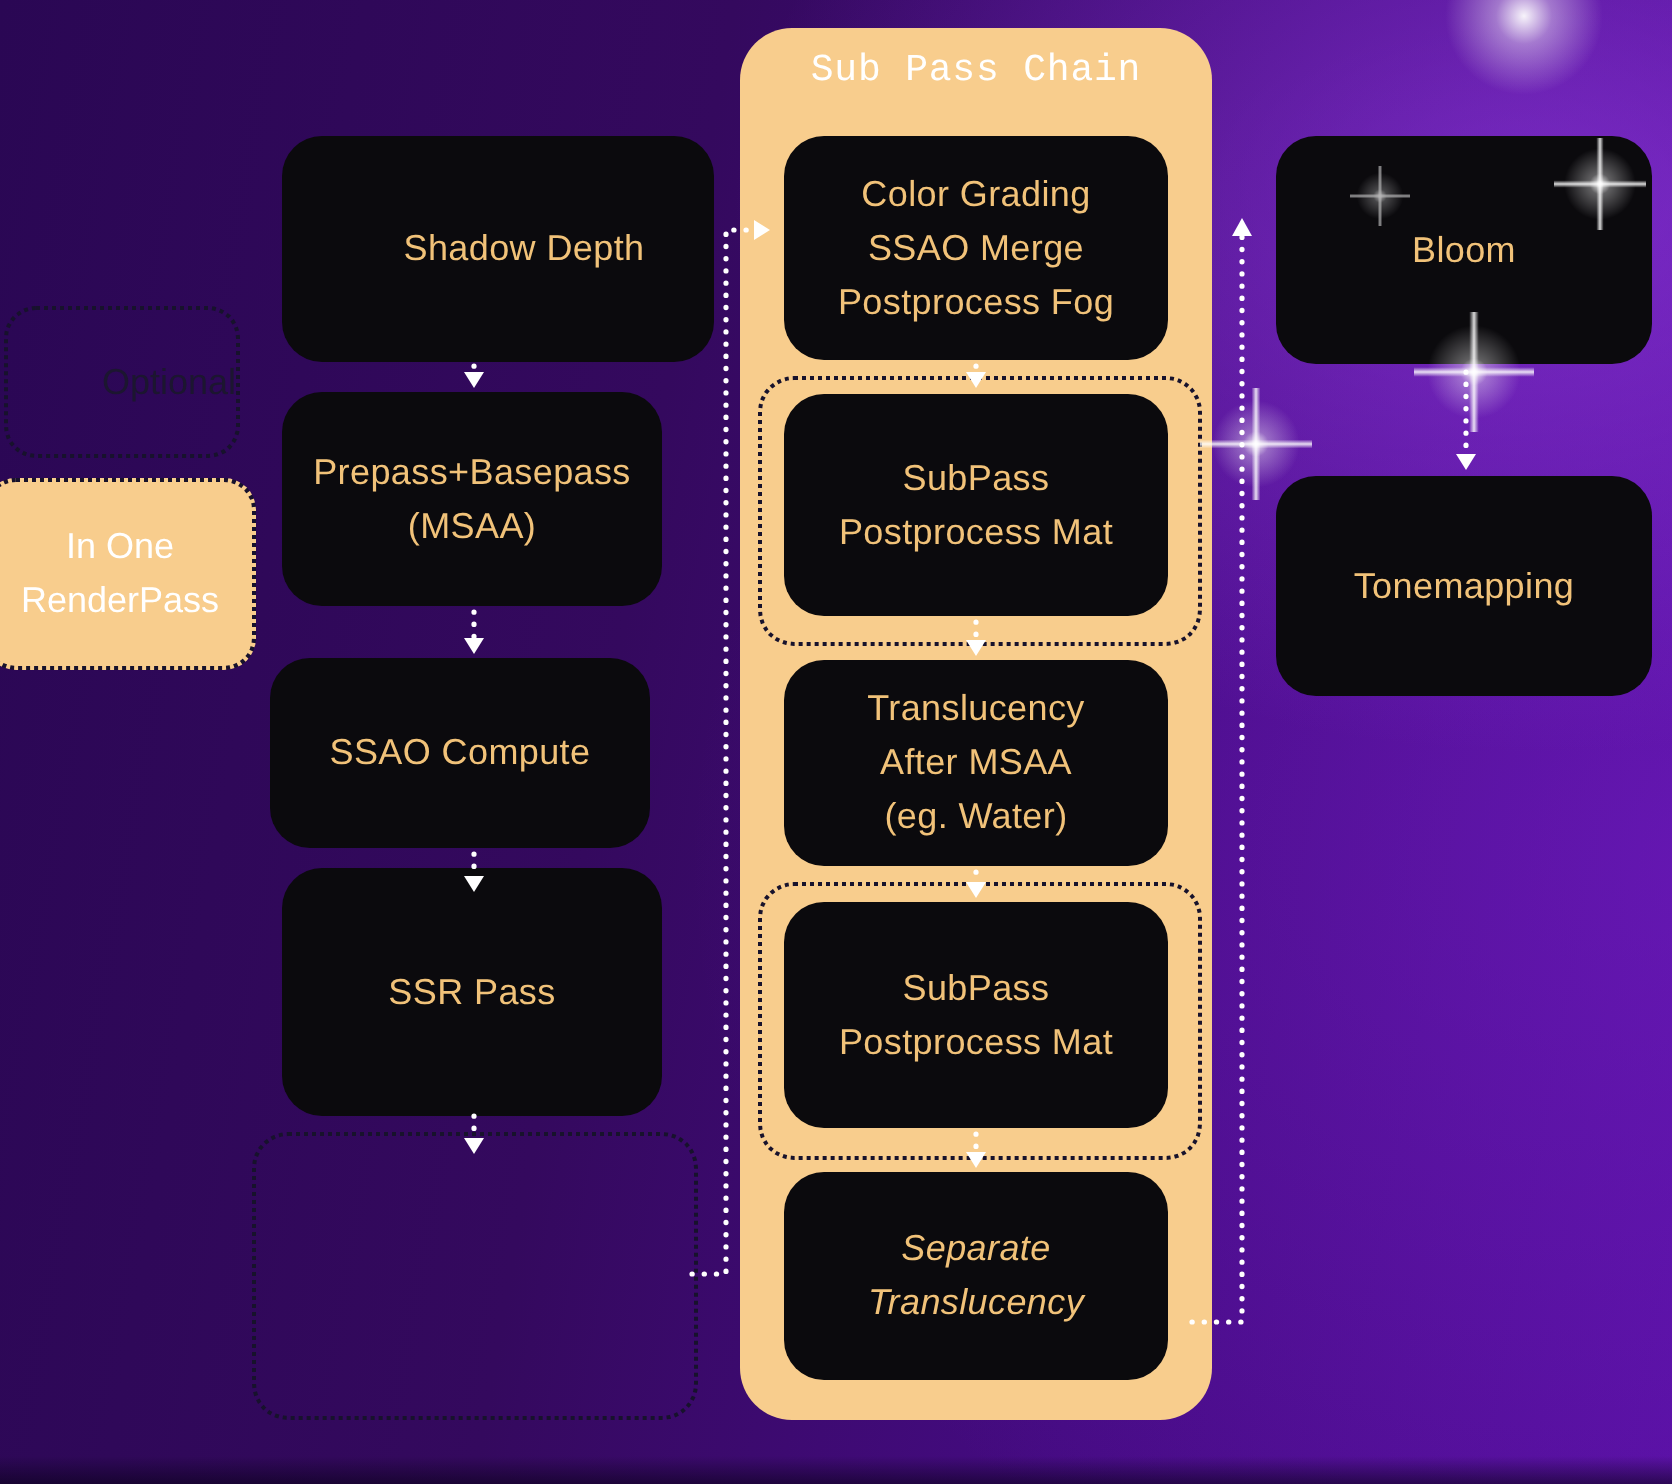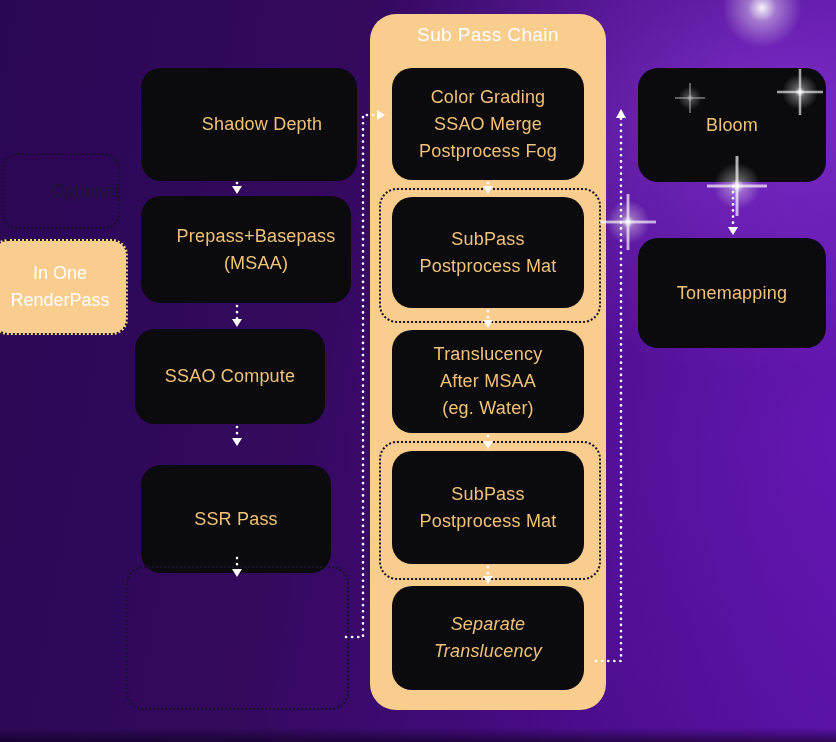--- a/index.html
+++ b/index.html
@@ -18,21 +18,21 @@
     color:#f1c279;font-size:18px;line-height:1.5;font-weight:500;letter-spacing:.2px;
     display:flex;align-items:center;justify-content:center;
     text-align:center;white-space:pre-line;
   }
   .chain{
     position:absolute;left:370px;top:14px;width:236px;height:696px;
     background:#f8cd8d;border-radius:26px;z-index:1;
   }
   .chain-title{
     position:absolute;left:370px;top:24px;width:236px;z-index:2;
-    color:#ffffff;font-size:19px;font-weight:500;text-align:center;letter-spacing:.4px;
+    color:#ffffff;font-size:19px;font-weight:500;text-align:center;letter-spacing:.4px;font-family:Liberation Mono, monospace;
   }
   .outline{
     position:absolute;z-index:2;
     border:2.5px dotted #17122c;border-radius:18px;
   }
   .legend-optional{
     position:absolute;left:2px;top:153px;width:114px;height:72px;z-index:2;
     border:2.5px dotted #17122c;border-radius:16px;
     color:#1c1630;font-size:18px;font-weight:500;
     display:flex;align-items:center;justify-content:flex-end;
@@ -64,24 +64,24 @@
   <div class="chain"></div>
   <div class="chain-title">Sub Pass Chain</div>
 
   <div class="legend-optional">
     <span>Optional</span>
   </div>
   <div class="legend-inone">In One
 RenderPass</div>
 
   <div class="node" style="left:141px;top:68px;width:190px;height:113px;padding-left:26px;">Shadow Depth</div>
-  <div class="node" style="left:141px;top:196px;width:190px;height:107px;padding-left:20px;">Prepass+Basepass
+  <div class="node" style="left:141px;top:196px;width:190px;height:107px;">Prepass+Basepass
 (MSAA)</div>
   <div class="node" style="left:135px;top:329px;width:190px;height:95px;">SSAO Compute</div>
-  <div class="node" style="left:141px;top:465px;width:190px;height:108px;">SSR Pass</div>
+  <div class="node" style="left:141px;top:434px;width:190px;height:124px;">SSR Pass</div>
   <div class="outline" style="left:126px;top:566px;width:219px;height:140px;"></div>
 
   <div class="node" style="left:392px;top:68px;width:192px;height:112px;">Color Grading
 SSAO Merge
 Postprocess Fog</div>
   <div class="outline" style="left:379px;top:188px;width:218px;height:131px;"></div>
   <div class="node" style="left:392px;top:197px;width:192px;height:111px;">SubPass
 Postprocess Mat</div>
   <div class="node" style="left:392px;top:330px;width:192px;height:103px;">Translucency
 After MSAA

